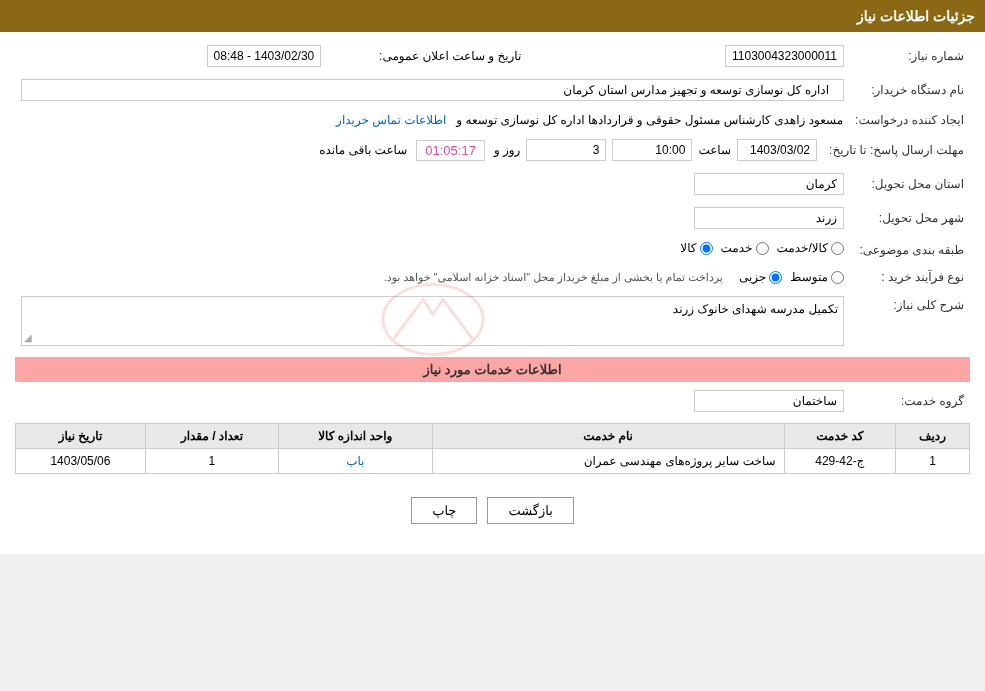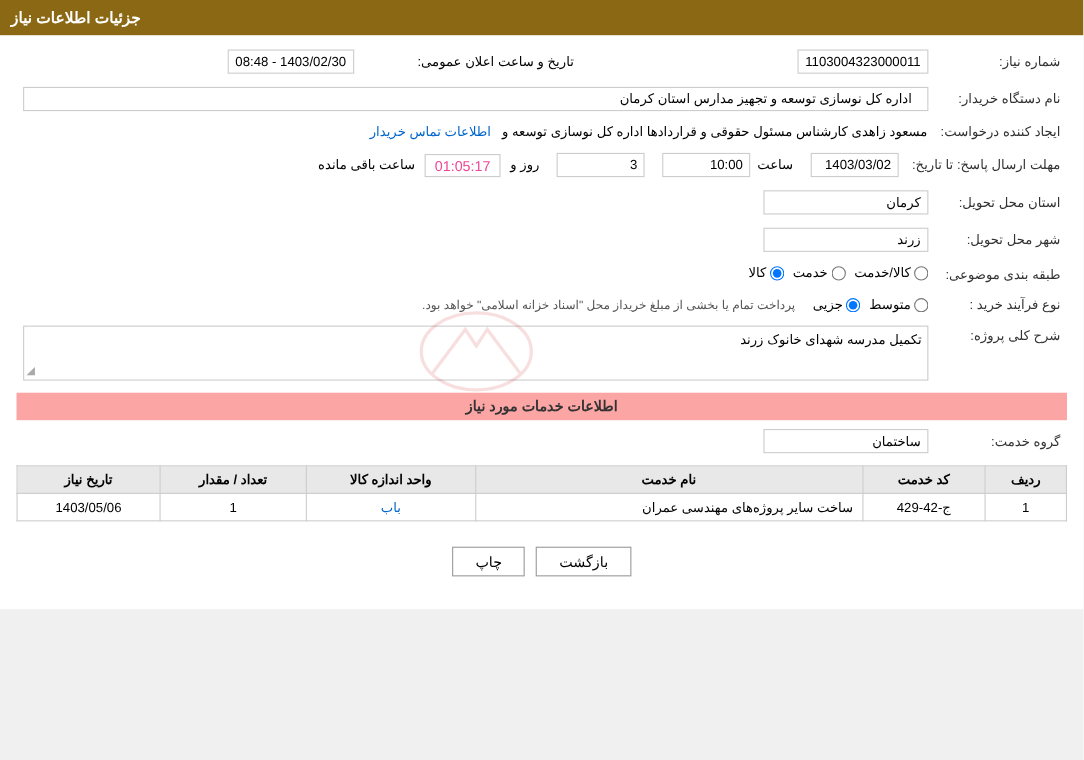--- a/index.html
+++ b/index.html
@@ -10,21 +10,21 @@
       direction: rtl;
     }
     .page-wrapper {
       max-width: 985px;
       margin: 0 auto;
       background: #fff;
     }
     .page-header {
       background: #8B6914;
       color: white;
-      text-align: left;
+      text-align: right;
       padding: 8px 10px;
       font-size: 14px;
       font-weight: bold;
     }
     .content-area {
       padding: 10px 15px;
     }
     .info-table {
       width: 100%;
       border-collapse: collapse;
@@ -41,21 +41,20 @@
       text-align: right;
       font-weight: normal;
       width: 120px;
     }
     .value-box {
       border: 1px solid #ccc;
       background: #fff;
       padding: 3px 6px;
       display: inline-block;
       min-width: 80px;
-      margin-left: 10px;
     }
     .value-box-wide {
       border: 1px solid #ccc;
       background: #fff;
       padding: 3px 14px;
       display: block;
       width: 100%;
     }
     .blue-link {
       color: #0066cc;
@@ -307,21 +306,21 @@
             <span class="process-note">پرداخت تمام یا بخشی از مبلغ خریداز محل "اسناد خزانه اسلامی" خواهد بود.</span>
           </div>
         </td>
       </tr>
     </tbody>
       </table>
 
     <table class="info-table">
       <tbody>
           <tr>
-        <td class="label-cell" style="vertical-align:top; padding-top:5px;">شرح کلی پروژه:</td>
+        <td class="label-cell" style="vertical-align:top; padding-top:5px;">شرح کلی نیاز:</td>
         <td>
           <div class="sharh-box watermark-area">
             <div class="watermark">
               <svg width="120" height="80" viewBox="0 0 120 80">
                 <ellipse cx="60" cy="40" rx="50" ry="35" fill="none" stroke="#cc0000" stroke-width="3"></ellipse>
                 <path d="M20,60 L50,20 L60,35 L70,20 L100,60" fill="none" stroke="#cc0000" stroke-width="3"></path>
               </svg>
             </div>
             <span>تکمیل مدرسه شهدای خانوک زرند</span>
             <span class="resize-icon">◢</span>

